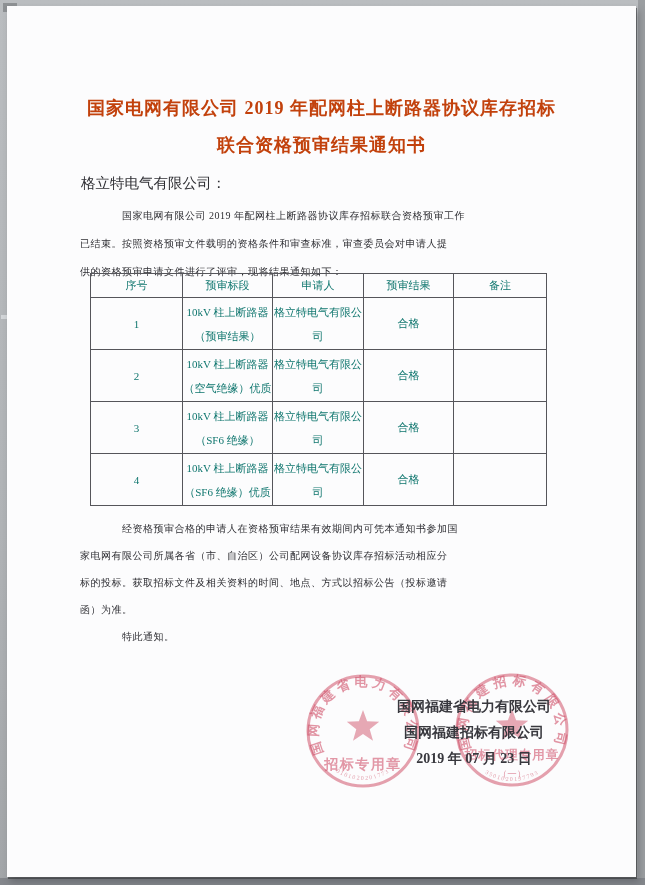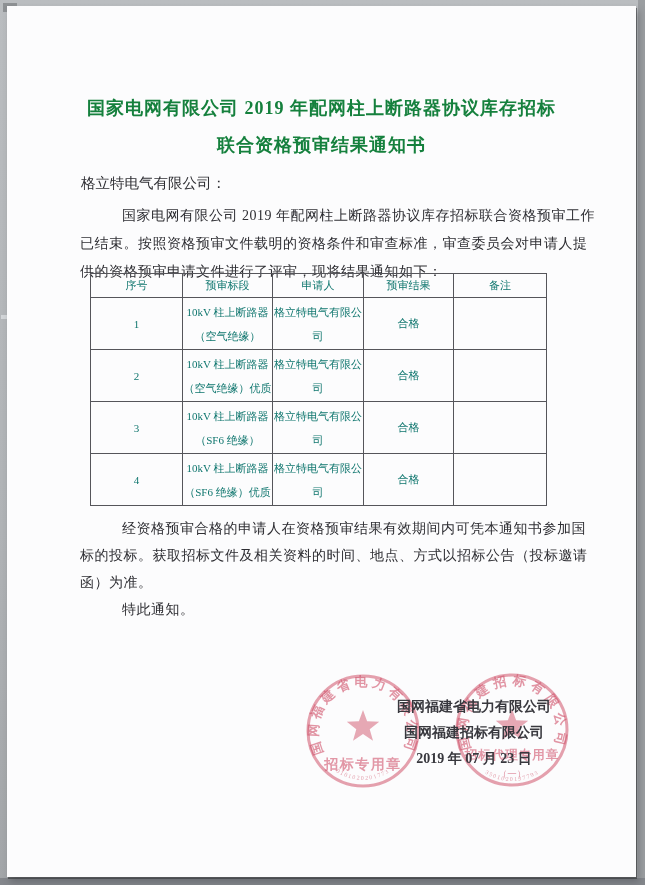--- a/index.html
+++ b/index.html
@@ -11,24 +11,24 @@
   .edge-right{position:absolute;right:0;top:0;width:7px;height:100%;background:#9b9ea1;}
   .edge-bottom{position:absolute;left:0;bottom:0;width:100%;height:7px;background:#84878c;}
   .corner-mark{position:absolute;left:3px;top:3px;width:14px;height:9px;background:#8e9194;}
   .left-dash{position:absolute;left:1px;top:315px;width:10px;height:4px;background:#d3d6d9;}
   .paper{
     position:absolute;left:7px;top:6px;width:629px;height:871px;background:#fcfcfd;
     box-shadow:1px 2px 0 rgba(45,47,50,.55), 3px 5px 7px rgba(55,58,62,.35);
     overflow:hidden;color:#2e2e33;
   }
   .title{position:absolute;top:84px;left:0;width:100%;text-align:center;
-    font-size:18px;font-weight:bold;color:#15803d;letter-spacing:1px;}
+    font-size:18px;font-weight:bold;color:#c2410c;letter-spacing:1px;}
   .title .tl{line-height:37px;white-space:nowrap;}
   .addressee{position:absolute;top:168px;left:74px;font-size:14.5px;white-space:nowrap;}
-  .para{position:absolute;left:73px;width:486px;font-size:14px;letter-spacing:0.5px;}
+  .para{position:absolute;left:73px;width:486px;font-size:10px;letter-spacing:0.5px;}
   .para .ln{line-height:28px;white-space:nowrap;}
   .para2 .ln{line-height:27px;}
   .indent{padding-left:42px;}
   .para1{top:196px;}
   .para2{top:509px;}
   table.doc-table{position:absolute;top:267px;left:83px;width:456px;border-collapse:collapse;
     table-layout:fixed;font-size:11px;color:#0f766e;}
   table.doc-table th,table.doc-table td{border:1px solid #55555a;text-align:center;
     vertical-align:middle;font-weight:normal;padding:0;}
   table.doc-table thead th{height:23px;}
@@ -80,21 +80,21 @@
           <th>申请人</th>
           <th>预审结果</th>
           <th>备注</th>
         </tr>
       </thead>
       <tbody>
         <tr>
           <td>1</td>
           <td>
             <div class="cell-line">10kV 柱上断路器</div>
-            <div class="cell-line">（空气绝缘）</div>
+            <div class="cell-line">（预审结果）</div>
           </td>
           <td>
             <div class="cell-line">格立特电气有限公</div>
             <div class="cell-line">司</div>
           </td>
           <td>合格</td>
           <td></td>
         </tr>
         <tr>
           <td>2</td>
@@ -133,20 +133,21 @@
             <div class="cell-line">司</div>
           </td>
           <td>合格</td>
           <td></td>
         </tr>
       </tbody>
     </table>
 
     <div class="para para2">
       <div class="ln indent">经资格预审合格的申请人在资格预审结果有效期间内可凭本通知书参加国</div>
+      <div class="ln">家电网有限公司所属各省（市、自治区）公司配网设备协议库存招标活动相应分</div>
       <div class="ln">标的投标。获取招标文件及相关资料的时间、地点、方式以招标公告（投标邀请</div>
       <div class="ln">函）为准。</div>
       <div class="ln indent">特此通知。</div>
     </div>
 
     <svg class="stamp stamp-left" width="132" height="132" viewBox="0 0 132 132">
       <defs>
         <path id="ringL" d="M 30.1 93.1 A 45 45 0 1 1 101.9 93.1" fill="none"></path>
         <path id="serL" d="M 33.2 102.4 A 49 49 0 0 0 98.8 102.4" fill="none"></path>
       </defs>

